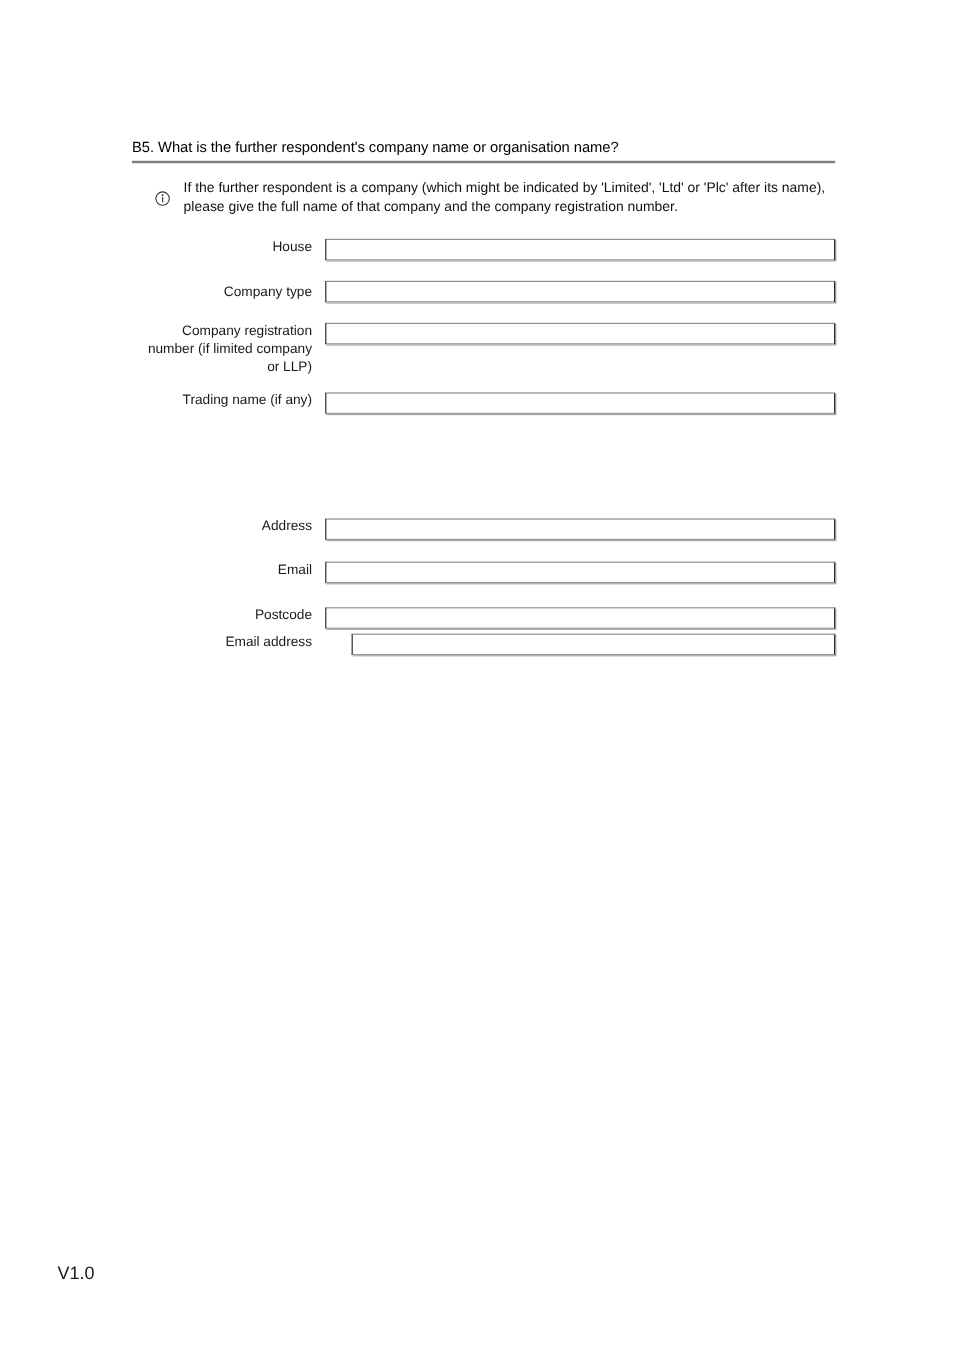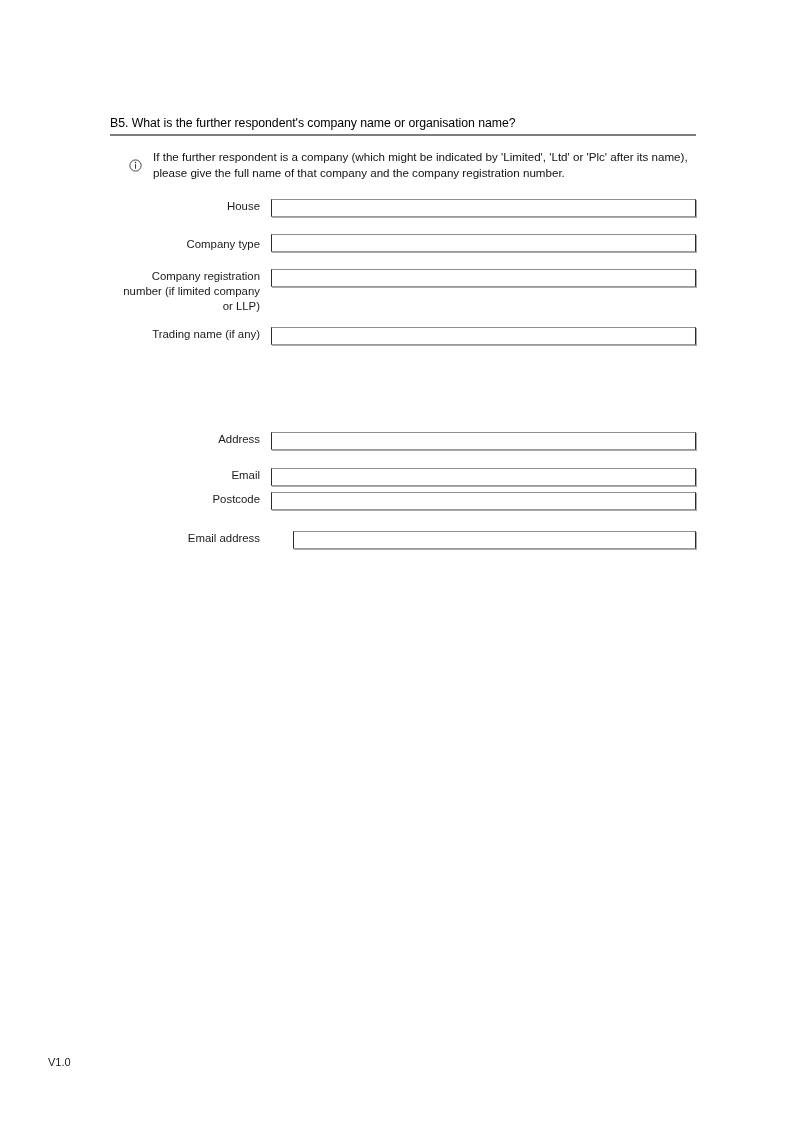--- a/index.html
+++ b/index.html
@@ -97,21 +97,21 @@
     color: #000;
     outline: none;
     border-radius: 0;
   }
 
   
   .footer-version {
     position: absolute;
     left: 48px;
     top: 1055px;
-    font-size: 11px;
+    font-size: 15px;
     line-height: 14px;
     color: #1a1a1a;
   }
 </style>
 </head>
 <body>
 
 <div class="page">
 
   <div class="section" style="top:116px;">
@@ -155,26 +155,26 @@
     <div class="field-row" style="margin-top:18px;">
       <div class="field-label">Address</div>
       <input class="field-input" type="text" placeholder="" style="">
     </div>
 
     <div class="field-row" style="margin-top:18px;">
       <div class="field-label">Email</div>
       <input class="field-input" type="text" placeholder="" style="">
     </div>
 
-    <div class="field-row" style="margin-top:6px;">
+    <div class="field-row" style="margin-top:20px;">
       <div class="field-label">Postcode</div>
       <input class="field-input" type="text" placeholder="" style="">
     </div>
 
-    <div class="field-row" style="margin-top:21px;gap:22px;">
+    <div class="field-row" style="margin-top:4px;gap:22px;">
       <div class="field-label">Email address</div>
       <input class="field-input" type="text" placeholder="" style="">
     </div>
   </div>
 
   <div class="footer-version">V1.0</div>
 
 </div>
 
 </body></html>

